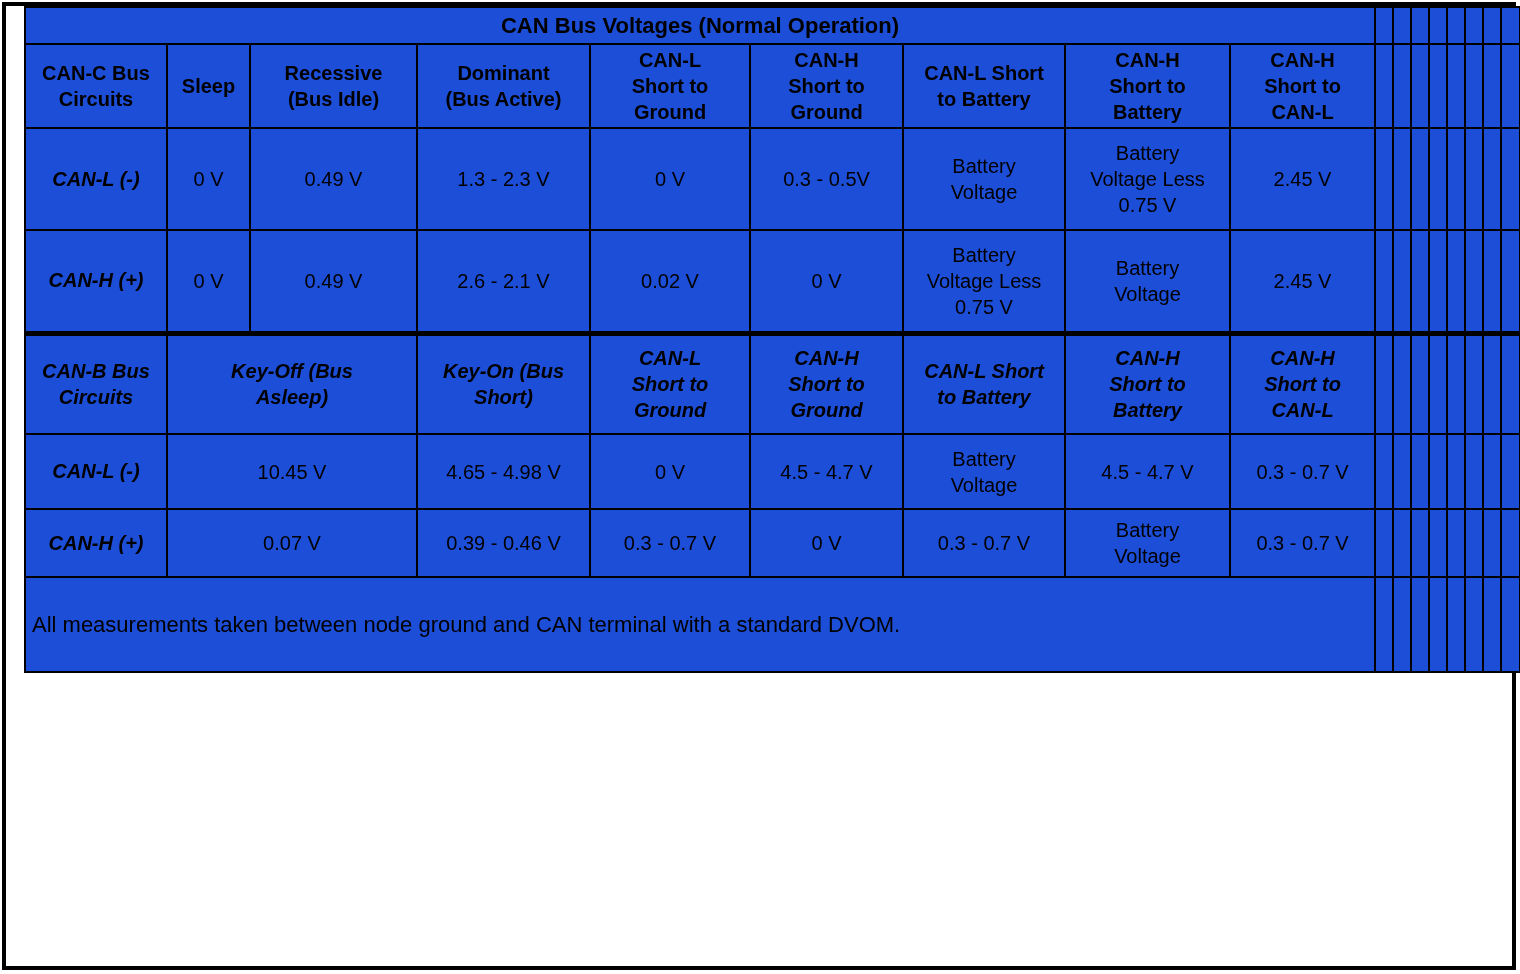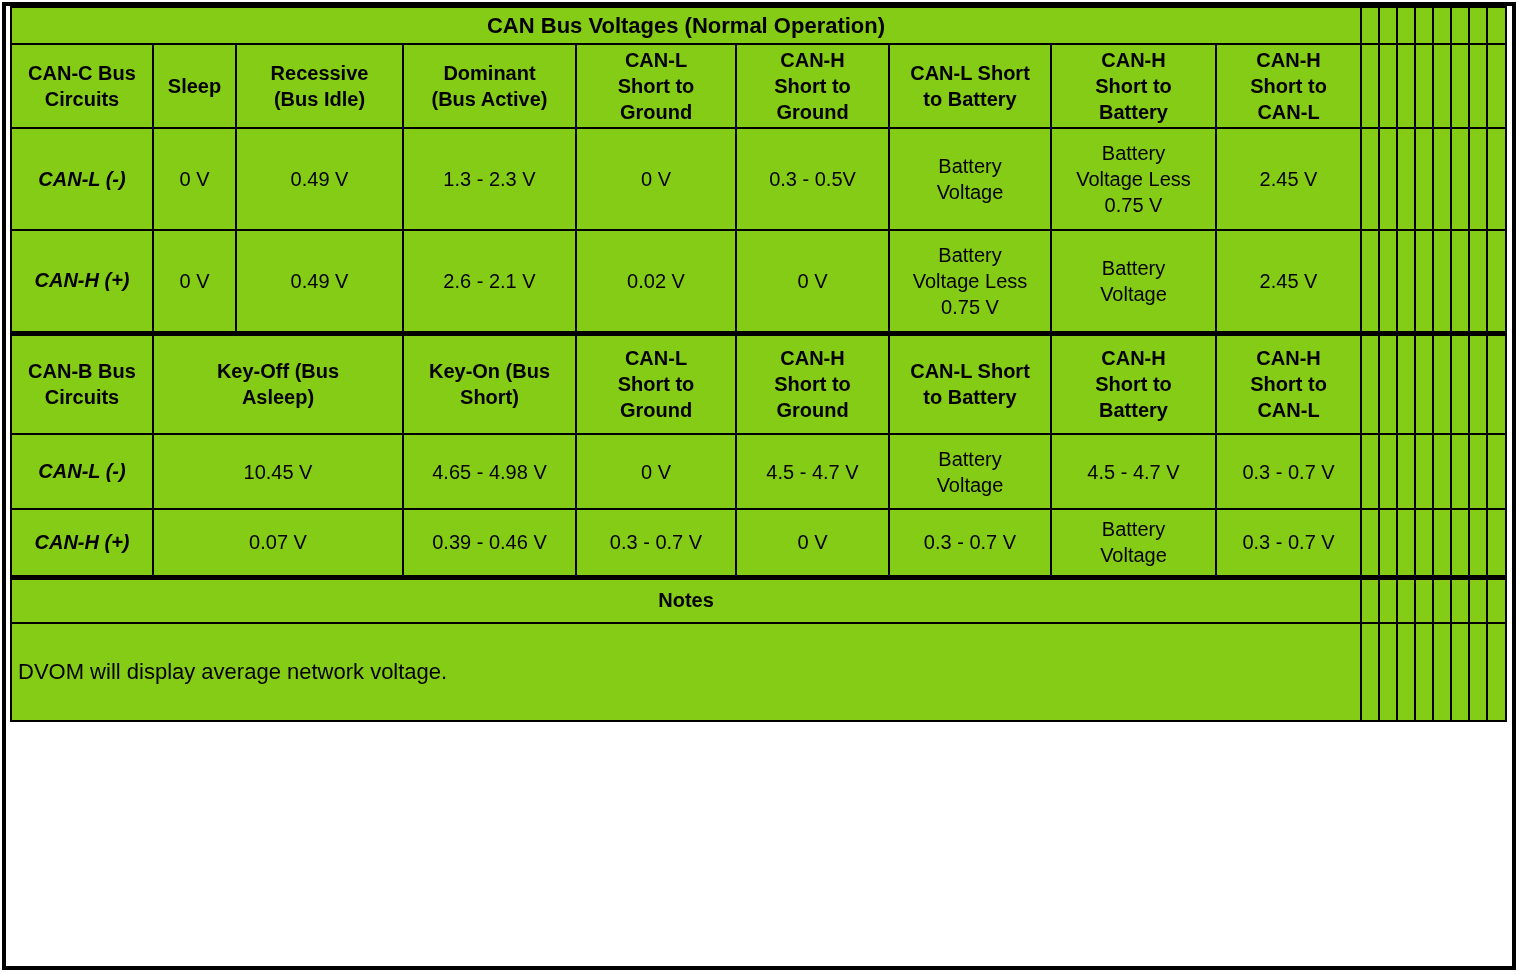--- a/index.html
+++ b/index.html
@@ -1,30 +1,30 @@
 <!DOCTYPE html>
 <html><head>
 <meta charset="utf-8">
 <style>
   html,body{margin:0;padding:0;background:#fff;overflow:hidden;}
   body{width:1520px;height:974px;position:relative;font-family:"Liberation Sans",sans-serif;color:#000;}
   .frame{position:absolute;left:2px;top:2px;width:1514px;height:968px;border:4px solid #000;box-sizing:border-box;background:#fff;}
-  table.grid{position:absolute;left:10px;top:6px;border-collapse:collapse;table-layout:fixed;width:1495px;background:#84cc16;}
+  table.grid{position:absolute;left:24px;top:6px;border-collapse:collapse;table-layout:fixed;width:1495px;background:#1d4ed8;}
   table.grid td{border:2px solid #000;white-space:pre-line;overflow:hidden;padding:2px 6px;vertical-align:middle;}
   td.title{font-weight:700;font-size:22px;text-align:center;padding:2px;}
   td.hdr{font-weight:700;font-size:20px;text-align:center;line-height:1.3;}
   td.lbl{font-weight:700;font-size:20px;text-align:center;font-style:italic;}
   td.val{font-weight:400;font-size:20px;text-align:center;line-height:1.3;}
   td.noteshdr{font-weight:700;font-size:20px;text-align:center;}
   td.note{font-weight:400;font-size:22px;text-align:left;vertical-align:top;padding:6px 8px;line-height:1.35;}
   td.nc{padding:0;}
   tr.sec td{border-top-width:5px;}
   tr.r-title{height:37px;}  tr.r-hdr{height:84px;}
   tr.r-c1{height:102px;}    tr.r-c2{height:103px;}
-  tr.r-bhdr{height:101px;}  tr.r-b1{height:75px;}  tr.r-b2{height:68px;}
+  tr.r-bhdr{height:101px;font-style:italic;}  tr.r-b1{height:75px;}  tr.r-b2{height:68px;}
   tr.r-nh{height:46px;}     tr.r-n1{height:95px;}  tr.r-n2{height:98px;}  tr.r-n3{height:123px;}
 </style>
 </head>
 <body>
 
 <div class="frame"></div>
 
 <table class="grid">
   <colgroup>
     <col style="width:142px">
@@ -201,39 +201,28 @@
   <td class="nc"></td>
         <td class="nc"></td>
         <td class="nc"></td>
         <td class="nc"></td>
         <td class="nc"></td>
         <td class="nc"></td>
         <td class="nc"></td>
         <td class="nc"></td>
       </tr>
 
-  <tr class="r-nh sec">
-    <td class="noteshdr" colspan="9">Notes</td>
-  <td class="nc"></td>
-        <td class="nc"></td>
-        <td class="nc"></td>
-        <td class="nc"></td>
-        <td class="nc"></td>
-        <td class="nc"></td>
-        <td class="nc"></td>
-        <td class="nc"></td>
-      </tr>
-
-
-  <tr class="r-n2">
-    <td class="note" colspan="9">DVOM will display average network voltage.</td>
-  <td class="nc"></td>
-        <td class="nc"></td>
-        <td class="nc"></td>
-        <td class="nc"></td>
-        <td class="nc"></td>
-        <td class="nc"></td>
-        <td class="nc"></td>
-        <td class="nc"></td>
-      </tr>
+
+  <tr class="r-n1">
+    <td class="note" colspan="9">All measurements taken between node ground and CAN terminal with a standard DVOM.</td>
+  <td class="nc"></td>
+        <td class="nc"></td>
+        <td class="nc"></td>
+        <td class="nc"></td>
+        <td class="nc"></td>
+        <td class="nc"></td>
+        <td class="nc"></td>
+        <td class="nc"></td>
+      </tr>
+
 
 </tbody>
   </table>
 
 </body></html>

